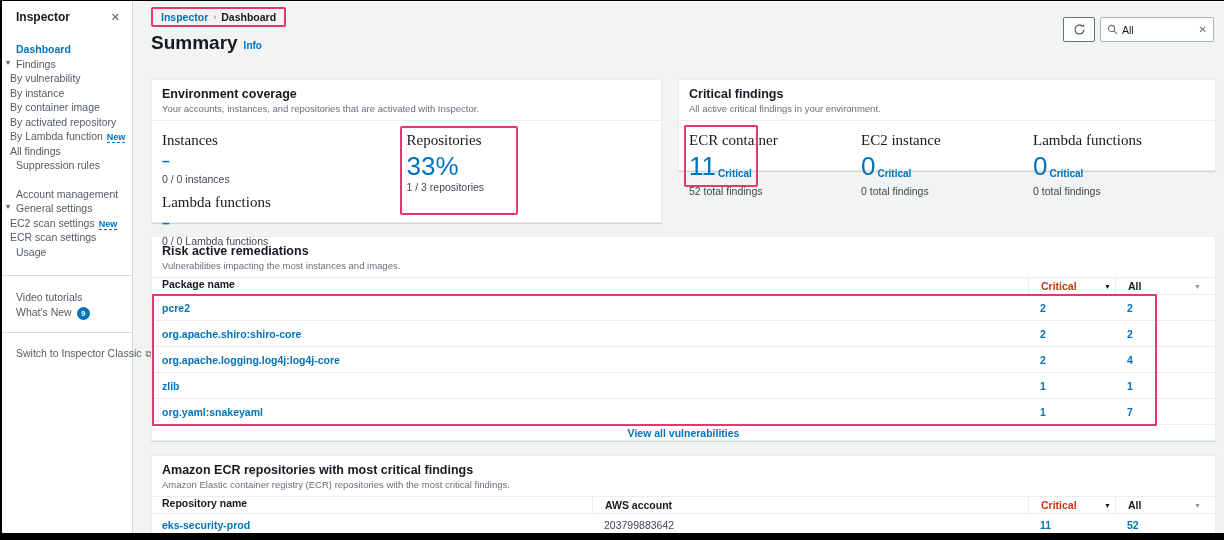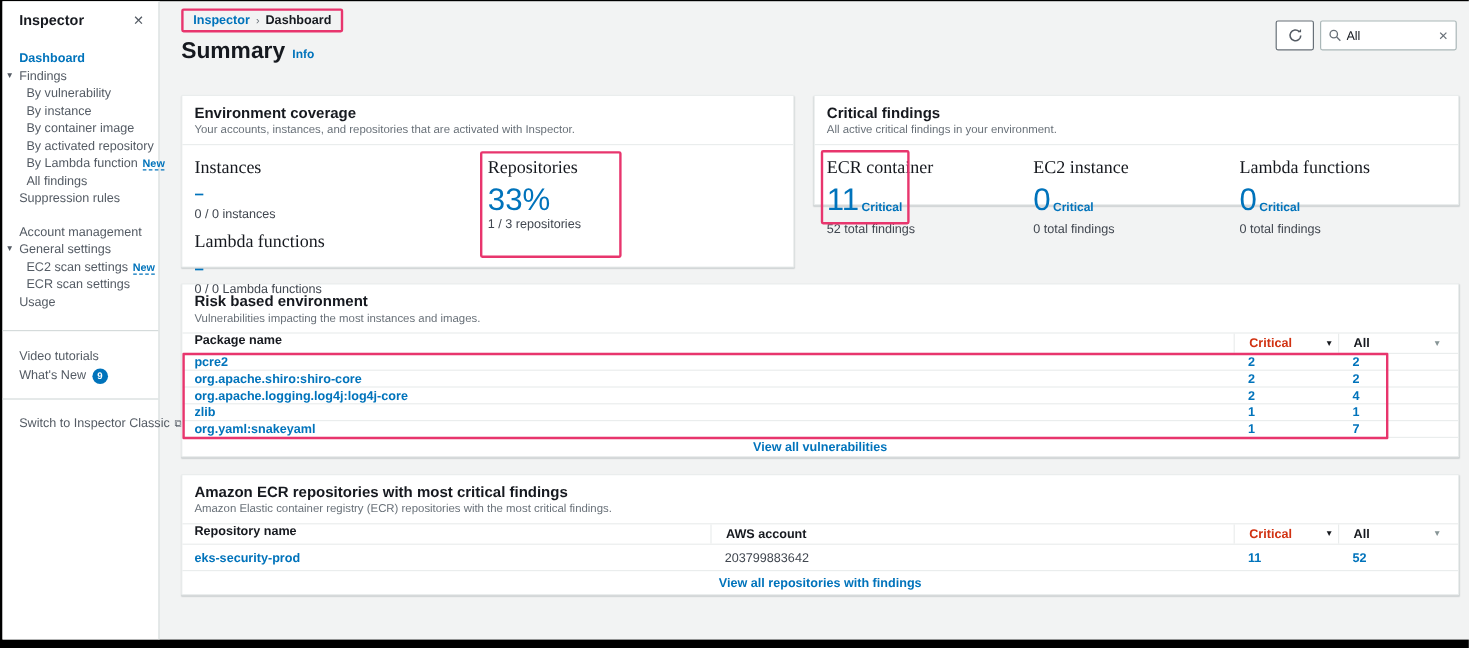--- a/index.html
+++ b/index.html
@@ -19,21 +19,21 @@
     width:131px; min-width:131px; background:#fff;
     border-right:1px solid #d5dbdb;
     font-size:10.5px; color:#545b64;
     padding-top:9px;
   }
   .sidebar-head { display:flex; justify-content:space-between; align-items:center; padding:0 12px 0 14px; margin-bottom:18px; }
   .sidebar-title { font-size:12px; font-weight:700; color:#16191f; }
   .close-x { color:#545b64; font-size:11px; cursor:pointer; }
   .nav-item { display:block; padding:2.1px 8px 2.1px 14px; line-height:10.5px; height:14.5px; color:#545b64; text-decoration:none; position:relative; white-space:nowrap; }
   .nav-item.active { color:#0073bb; font-weight:700; }
-  .nav-item.sub { padding-left:20px; }
+  .nav-item.sub { padding-left:8px; }
   .nav-item .caret { position:absolute; left:4px; top:1px; font-size:8px; color:#545b64; }
   .new-badge { color:#0073bb; font-weight:700; font-size:9px; border-bottom:1px dashed #0073bb; margin-left:4px; }
   .count-badge { display:inline-block; background:#0073bb; color:#fff; border-radius:50%; width:13px; height:13px; font-size:8px; line-height:13px; text-align:center; margin-left:5px; font-weight:700; }
   .nav-divider { border-top:1px solid #d5dbdb; margin:7px 0 7px 0; }
   .spacer-lg { height:14px; }
   .ext-icon { font-size:9px; margin-left:4px; color:#545b64; }
   
   .main { flex:1; padding:6px 8px 0 18px; position:relative; overflow:hidden; }
   .breadcrumb-box { display:inline-flex; align-items:center; gap:5px; border:2px solid #e8356d; border-radius:2px; padding:2px 8px; background:transparent; }
   .crumb-link { color:#0073bb; font-size:10.5px; font-weight:700; text-decoration:none; }
@@ -76,21 +76,21 @@
   .table-card { margin-top:13px; }
   .thead { display:flex; padding:0 10px; height:17px; font-size:10.5px; font-weight:700; color:#16191f; border-bottom:1px solid #eaeded; }
   .col-name { flex:1; }
   .col-account { width:438px; border-left:1px solid #eaeded; padding-left:12px; align-self:stretch; display:flex; align-items:center; }
   .col-critical { width:87px; border-left:1px solid #eaeded; padding-left:12px; align-self:stretch; display:flex; align-items:center; justify-content:space-between; padding-right:4px; }
   .col-critical .hdr { color:#d13212; }
   .col-all { width:90px; border-left:1px solid #eaeded; padding-left:12px; align-self:stretch; display:flex; align-items:center; justify-content:space-between; padding-right:4px; }
   .sort-icon { font-size:7px; color:#16191f; }
   .filter-icon { font-size:7px; color:#879596; }
   .rows-wrap { position:relative; }
-  .trow { display:flex; align-items:center; padding:0 10px; height:14px; border-bottom:1px solid #eaeded; font-size:10.5px; }
+  .trow { display:flex; align-items:center; padding:0 10px; height:26px; border-bottom:1px solid #eaeded; font-size:10.5px; }
   .trow:last-child { border-bottom:1px solid #eaeded; }
   .tlink { color:#0073bb; font-weight:700; text-decoration:none; }
   .trow .col-account, .trow .col-critical, .trow .col-all { border-left:none; }
   .cell-text { color:#414750; }
   .hl-rows { position:absolute; top:-1px; bottom:-1px; left:0; right:58px; border:2px solid #e8356d; border-radius:1px; pointer-events:none; }
   .tfoot { display:flex; justify-content:center; align-items:center; height:15px; }
   .tfoot2 { height:19px; }
   .foot-link { font-size:10.5px; font-weight:700; color:#0073bb; text-decoration:none; }
   .ecr-card { margin-top:14px; }
   .ecr-card .trow { height:22px; }
@@ -220,21 +220,21 @@
           </div>
           <div class="metric-detail">0 total findings</div>
         </div>
       </div>
     </section>
   </div>
 
   
   <section class="card table-card">
     <div class="card-header">
-      <div class="card-title">Risk based environment</div>
+      <div class="card-title">Risk active remediations</div>
       <div class="card-sub">Vulnerabilities impacting the most instances and images.</div>
     </div>
     <div class="thead">
       <div class="col-name">Package name</div>
       <div class="col-critical">
         <span class="hdr">Critical</span>
         <span class="sort-icon">▼</span>
       </div>
       <div class="col-all">
         <span>All</span>

